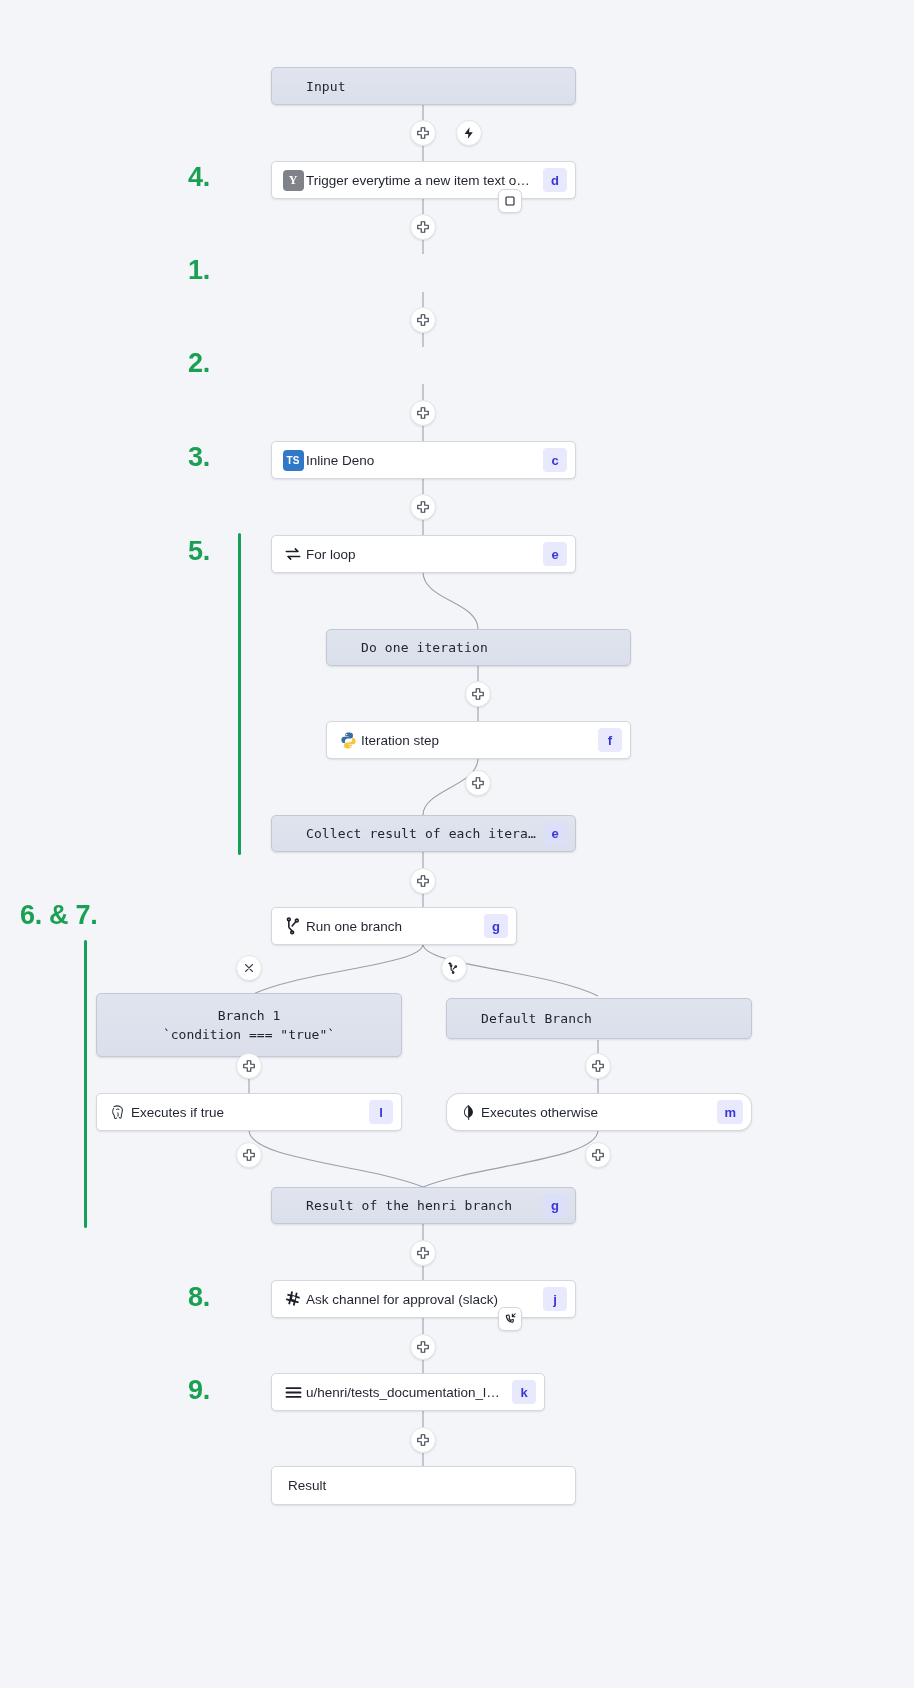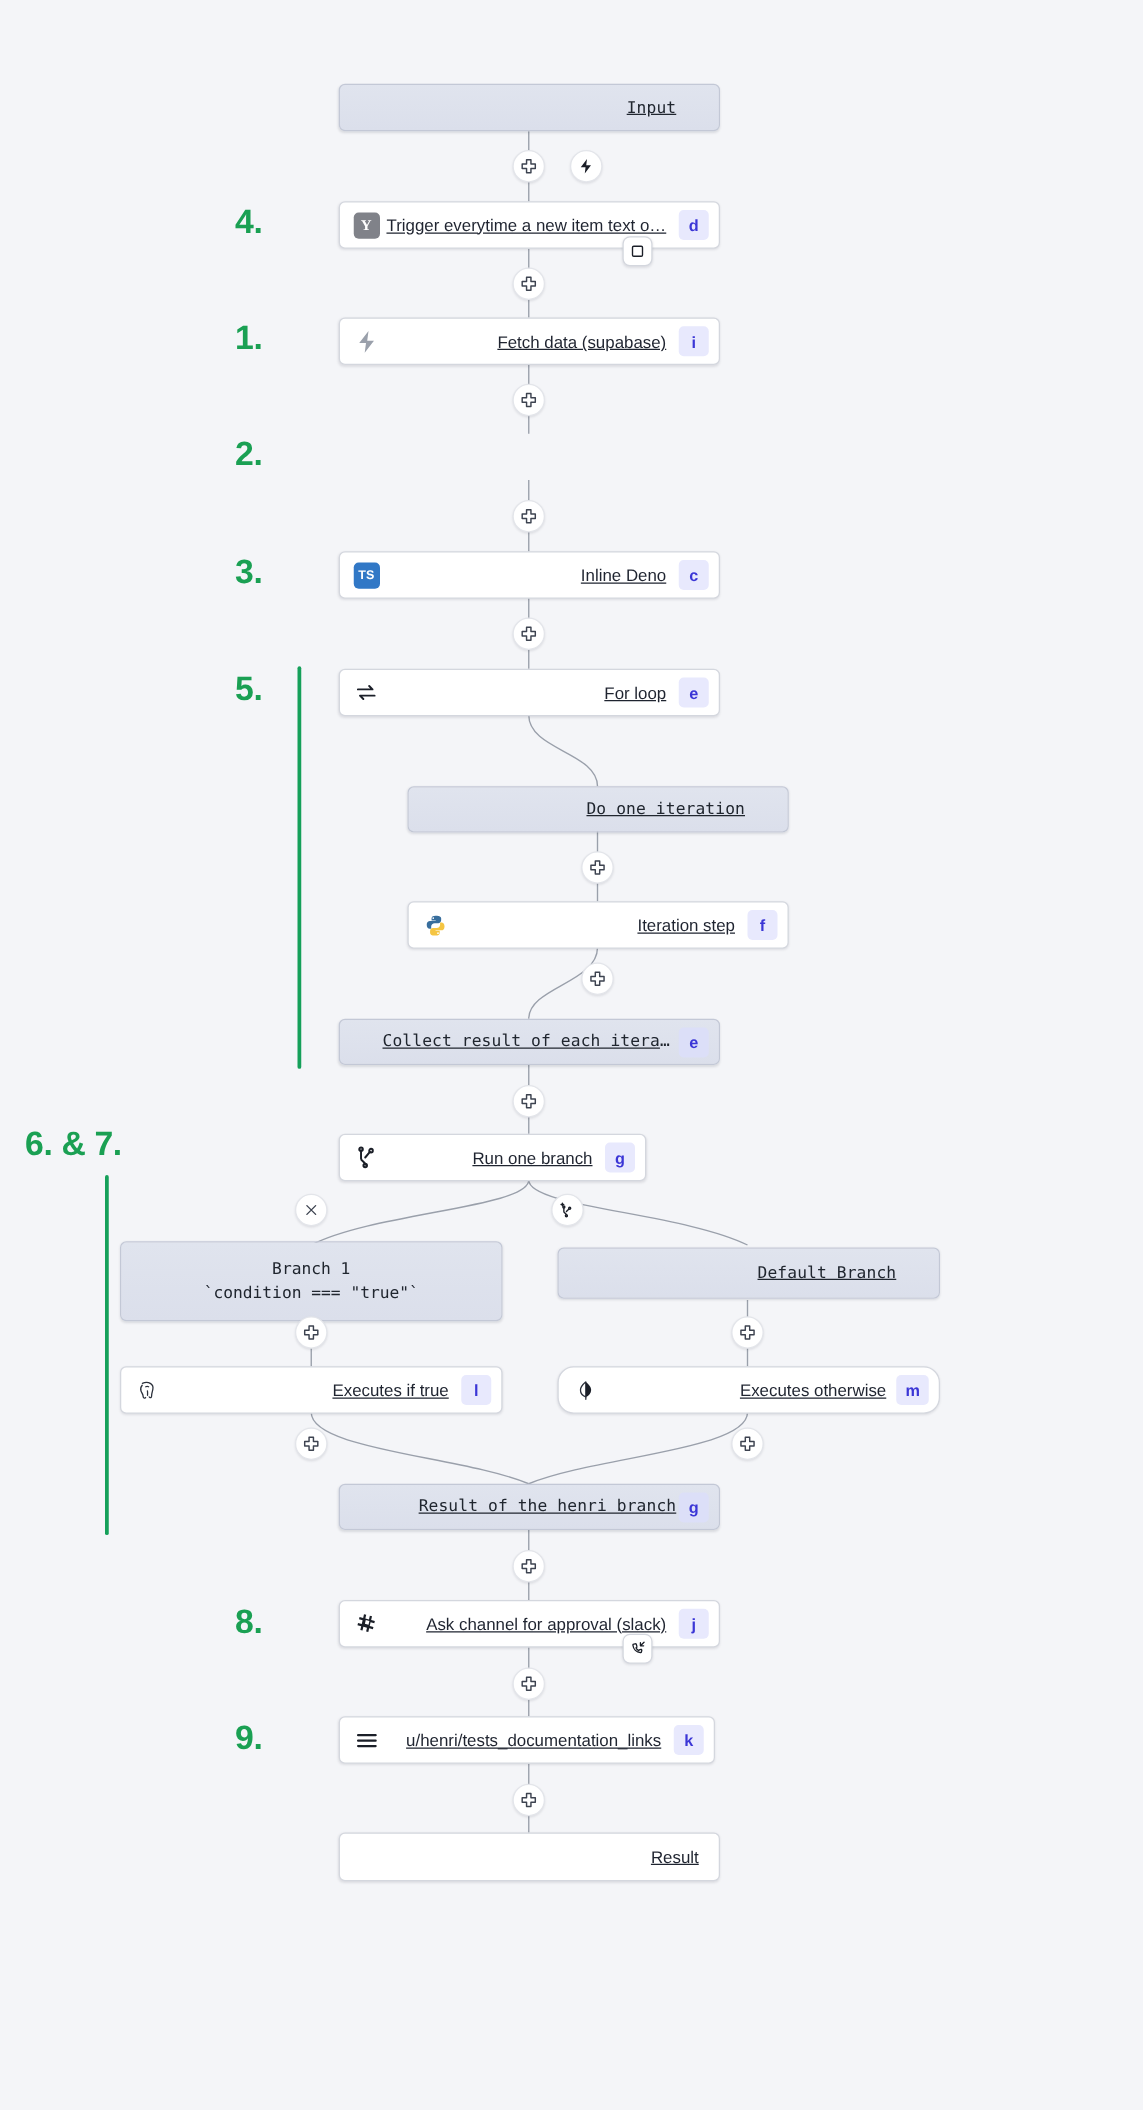--- a/index.html
+++ b/index.html
@@ -26,24 +26,24 @@
     background: linear-gradient(180deg,#e0e4ee 0%, #dbdfeb 100%);
     border: 1px solid #c3c8d6;
     box-shadow: 0 1px 2px rgba(16,24,40,.12);
   }
   .node .nicon {
     position: absolute; left: 10px; top: 50%; transform: translateY(-50%);
     width: 22px; height: 22px;
     display: flex; align-items: center; justify-content: center;
   }
   .node .nlabel {
-    flex: 1; text-align: right;
+    flex: 1; text-align: left;
     font-size: 13.5px; color: #1f2430;
     padding: 0 42px 0 34px;
-    white-space: nowrap; overflow: hidden; text-overflow: ellipsis; text-decoration: underline;
+    white-space: nowrap; overflow: hidden; text-overflow: ellipsis;
   }
   .node.virtual .nlabel {
     font-family: "DejaVu Sans Mono", "Liberation Mono", monospace;
     font-size: 13px; letter-spacing: .1px; color: #20262f;
     padding: 0 34px;
   }
   .node.plain .nlabel { padding: 0 16px; }
   .node .nid {
     position: absolute; right: 8px; top: 50%; transform: translateY(-50%);
     min-width: 24px; height: 24px; padding: 0 7px;
@@ -183,29 +183,20 @@
         <rect x="4" y="4" width="16" height="16" rx="2" fill="none" stroke="#1b1f28" stroke-width="2.2"></rect>
       </svg>
   </div>
 
   <div class="plus" style="left:410px; top:214px;">
     <svg viewBox="0 0 24 24">
         <path d="M9 3h6v6h6v6h-6v6H9v-6H3V9h6z" fill="none" stroke="#3d4350" stroke-width="2" stroke-linejoin="round"></path>
       </svg>
   </div>
 
-  <div class="node" style="left:271px; top:254px; width:305px; height:38px;">
-    <span class="nicon">
-      <svg viewBox="0 0 24 24" width="21" height="21">
-        <path d="M13.5 2L5 13h6.2L10 22l8.5-11H12.3z" fill="#9aa0ab"></path>
-      </svg>
-    </span>
-    <span class="nlabel">Fetch data (supabase)</span>
-    <span class="nid">i</span>
-  </div>
 
   <div class="plus" style="left:410px; top:307px;">
     <svg viewBox="0 0 24 24">
         <path d="M9 3h6v6h6v6h-6v6H9v-6H3V9h6z" fill="none" stroke="#3d4350" stroke-width="2" stroke-linejoin="round"></path>
       </svg>
   </div>
 
 
   <div class="plus" style="left:410px; top:400px;">
     <svg viewBox="0 0 24 24">
@@ -388,21 +379,21 @@
       <path d="M21 3l-5 5M16 3.6V8h4.4"></path>
     </svg>
   </div>
 
   <div class="plus" style="left:410px; top:1334px;">
     <svg viewBox="0 0 24 24">
         <path d="M9 3h6v6h6v6h-6v6H9v-6H3V9h6z" fill="none" stroke="#3d4350" stroke-width="2" stroke-linejoin="round"></path>
       </svg>
   </div>
 
-  <div class="node" style="left:271px; top:1373px; width:301px; height:38px;">
+  <div class="node" style="left:271px; top:1373px; width:274px; height:38px;">
     <span class="nicon">
       <svg viewBox="0 0 24 24" width="21" height="21" fill="none" stroke="#1b1f28" stroke-width="2.1" stroke-linecap="round">
           <path d="M4 7h16M4 12h16M4 17h16"></path>
         </svg>
     </span>
     <span class="nlabel">u/henri/tests_documentation_links</span>
     <span class="nid">k</span>
   </div>
 
   <div class="plus" style="left:410px; top:1427px;">

